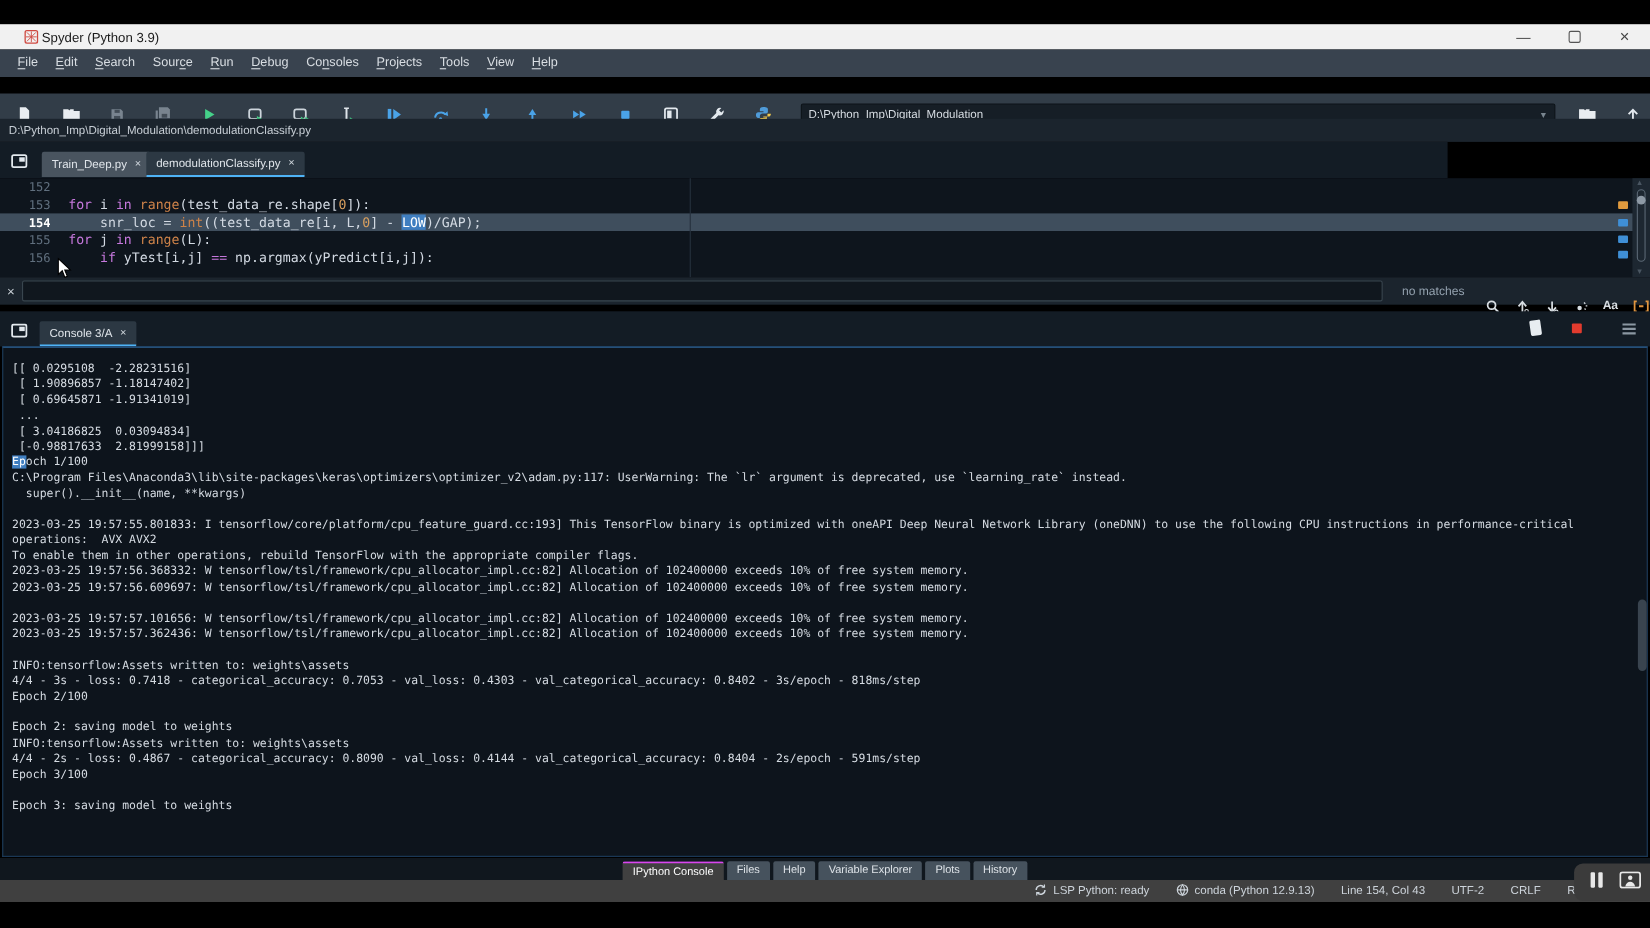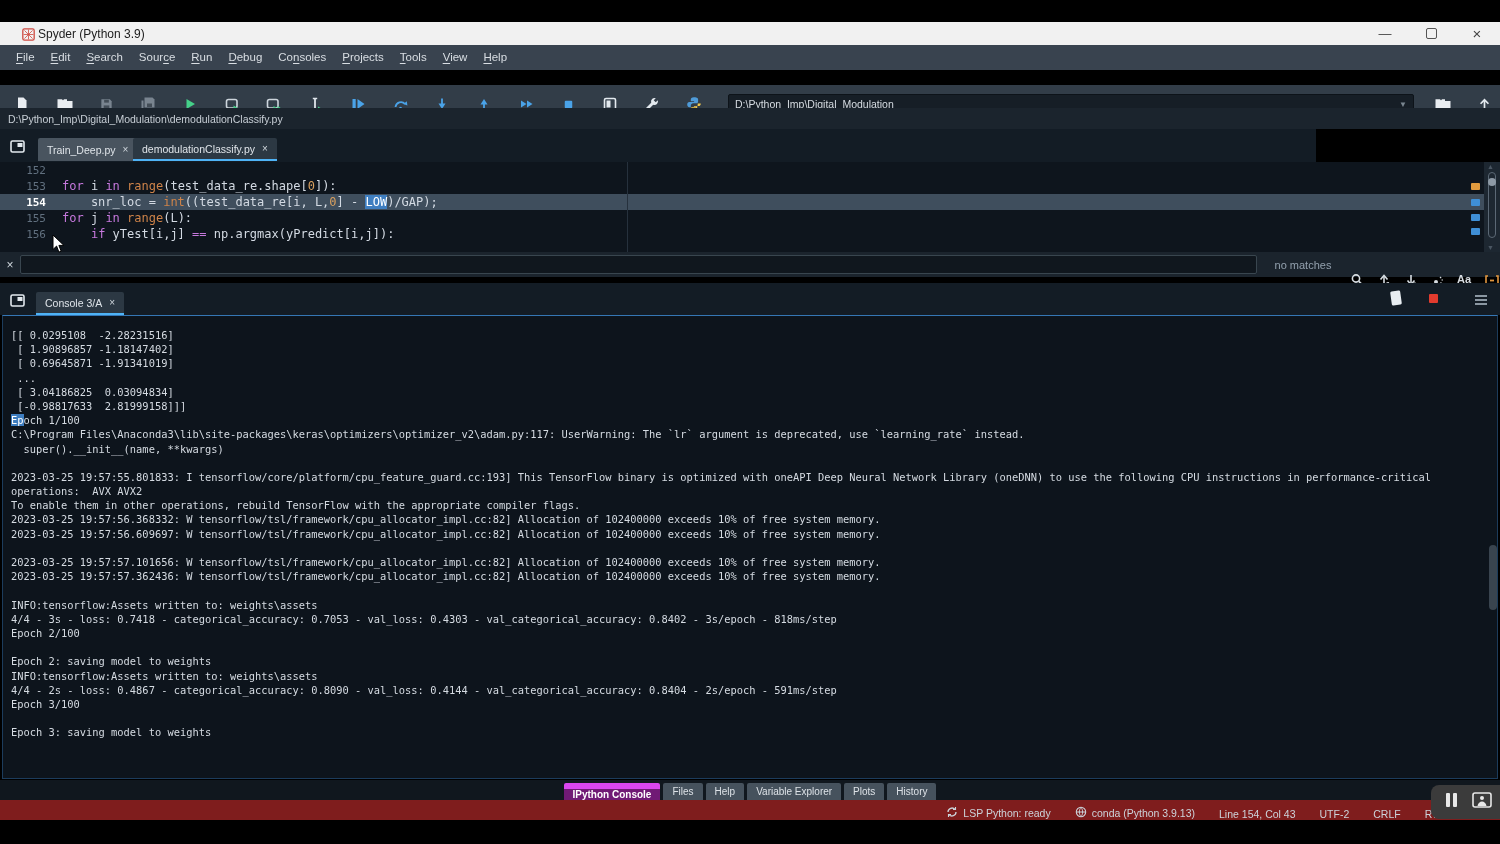--- a/index.html
+++ b/index.html
@@ -72,24 +72,24 @@
   .con-content{left:2px;top:315px;width:1496px;height:464px;background:#0d141c;box-sizing:border-box;
                border:1px solid #1c3c5c;border-top:1px solid #3577b5;padding:12px 0 0 8px;overflow:hidden;}
   .cline{font-family:"DejaVu Sans Mono",monospace;font-size:10.4px;line-height:14.2px;height:14.2px;
          white-space:pre;color:#d5dbe2;}
   .csel{background:#3f7ec0;color:#fff;}
   .con-scroll{left:1489px;top:545px;width:8px;height:65px;border-radius:4px;background:#39444f;}
 
   
   .bottom-tabrow{left:0;top:780px;width:1500px;height:20px;background:#10171e;display:flex;align-items:flex-end;justify-content:center;gap:3px;}
   .btab{height:17px;display:flex;align-items:center;padding:0 9px;font-size:10px;color:#dde2e7;background:#46525d;border-radius:2px 2px 0 0;box-sizing:border-box;}
-  .btab.active{background:#701a75;border-top:6px solid #d946ef;color:#fff;font-weight:bold;}
-
-  
-  .statusbar{left:0;top:800px;width:1500px;height:20px;background:#7f1d1d;display:flex;align-items:flex-end;
+  .btab.active{background:#404040;border-top:2px solid #d946ef;color:#fff;}
+
+  
+  .statusbar{left:0;top:800px;width:1500px;height:20px;background:#404040;display:flex;align-items:center;
              justify-content:flex-end;gap:24px;padding-right:58px;box-sizing:border-box;}
   .sitem{display:flex;align-items:center;gap:5px;color:#ccd3da;font-size:10.5px;white-space:nowrap;}
 
   
   .overlay{left:1431px;top:785px;width:80px;height:34px;background:#3b3b3b;border-radius:8px;display:flex;align-items:center;gap:14px;padding-left:14px;box-sizing:border-box;z-index:20;}
 
   .black-top{left:0;top:0;width:1500px;height:22px;background:#000;}
   .black-bottom{left:0;top:820px;width:1500px;height:24px;background:#000;}
   .cursor-svg{left:52px;top:234px;z-index:30;}
 </style>
@@ -428,21 +428,21 @@
             <path d="M9.5 1v2.5H7" fill="none" stroke="#ccd3da" stroke-width="1.1"></path>
             <path d="M2.5 11V8.5H5" fill="none" stroke="#ccd3da" stroke-width="1.1"></path>
           </svg></span>
       <span>LSP Python: ready</span>
     </div>
     <div class="sitem">
       <span><svg width="12" height="12" viewBox="0 0 12 12">
             <circle cx="6" cy="6" r="4.7" fill="none" stroke="#ccd3da" stroke-width="1.1"></circle>
             <path d="M1.3 6h9.4M6 1.3c-2.2 2.8-2.2 6.6 0 9.4 2.2-2.8 2.2-6.6 0-9.4z" fill="none" stroke="#ccd3da" stroke-width="1"></path>
           </svg></span>
-      <span>conda (Python 3.9.13)</span>
+      <span>conda (Python 12.9.13)</span>
     </div>
     <div class="sitem">
         <span>Line 154, Col 43</span>
       </div>
     <div class="sitem">
         <span>UTF-2</span>
       </div>
     <div class="sitem">
         <span>CRLF</span>
       </div>

